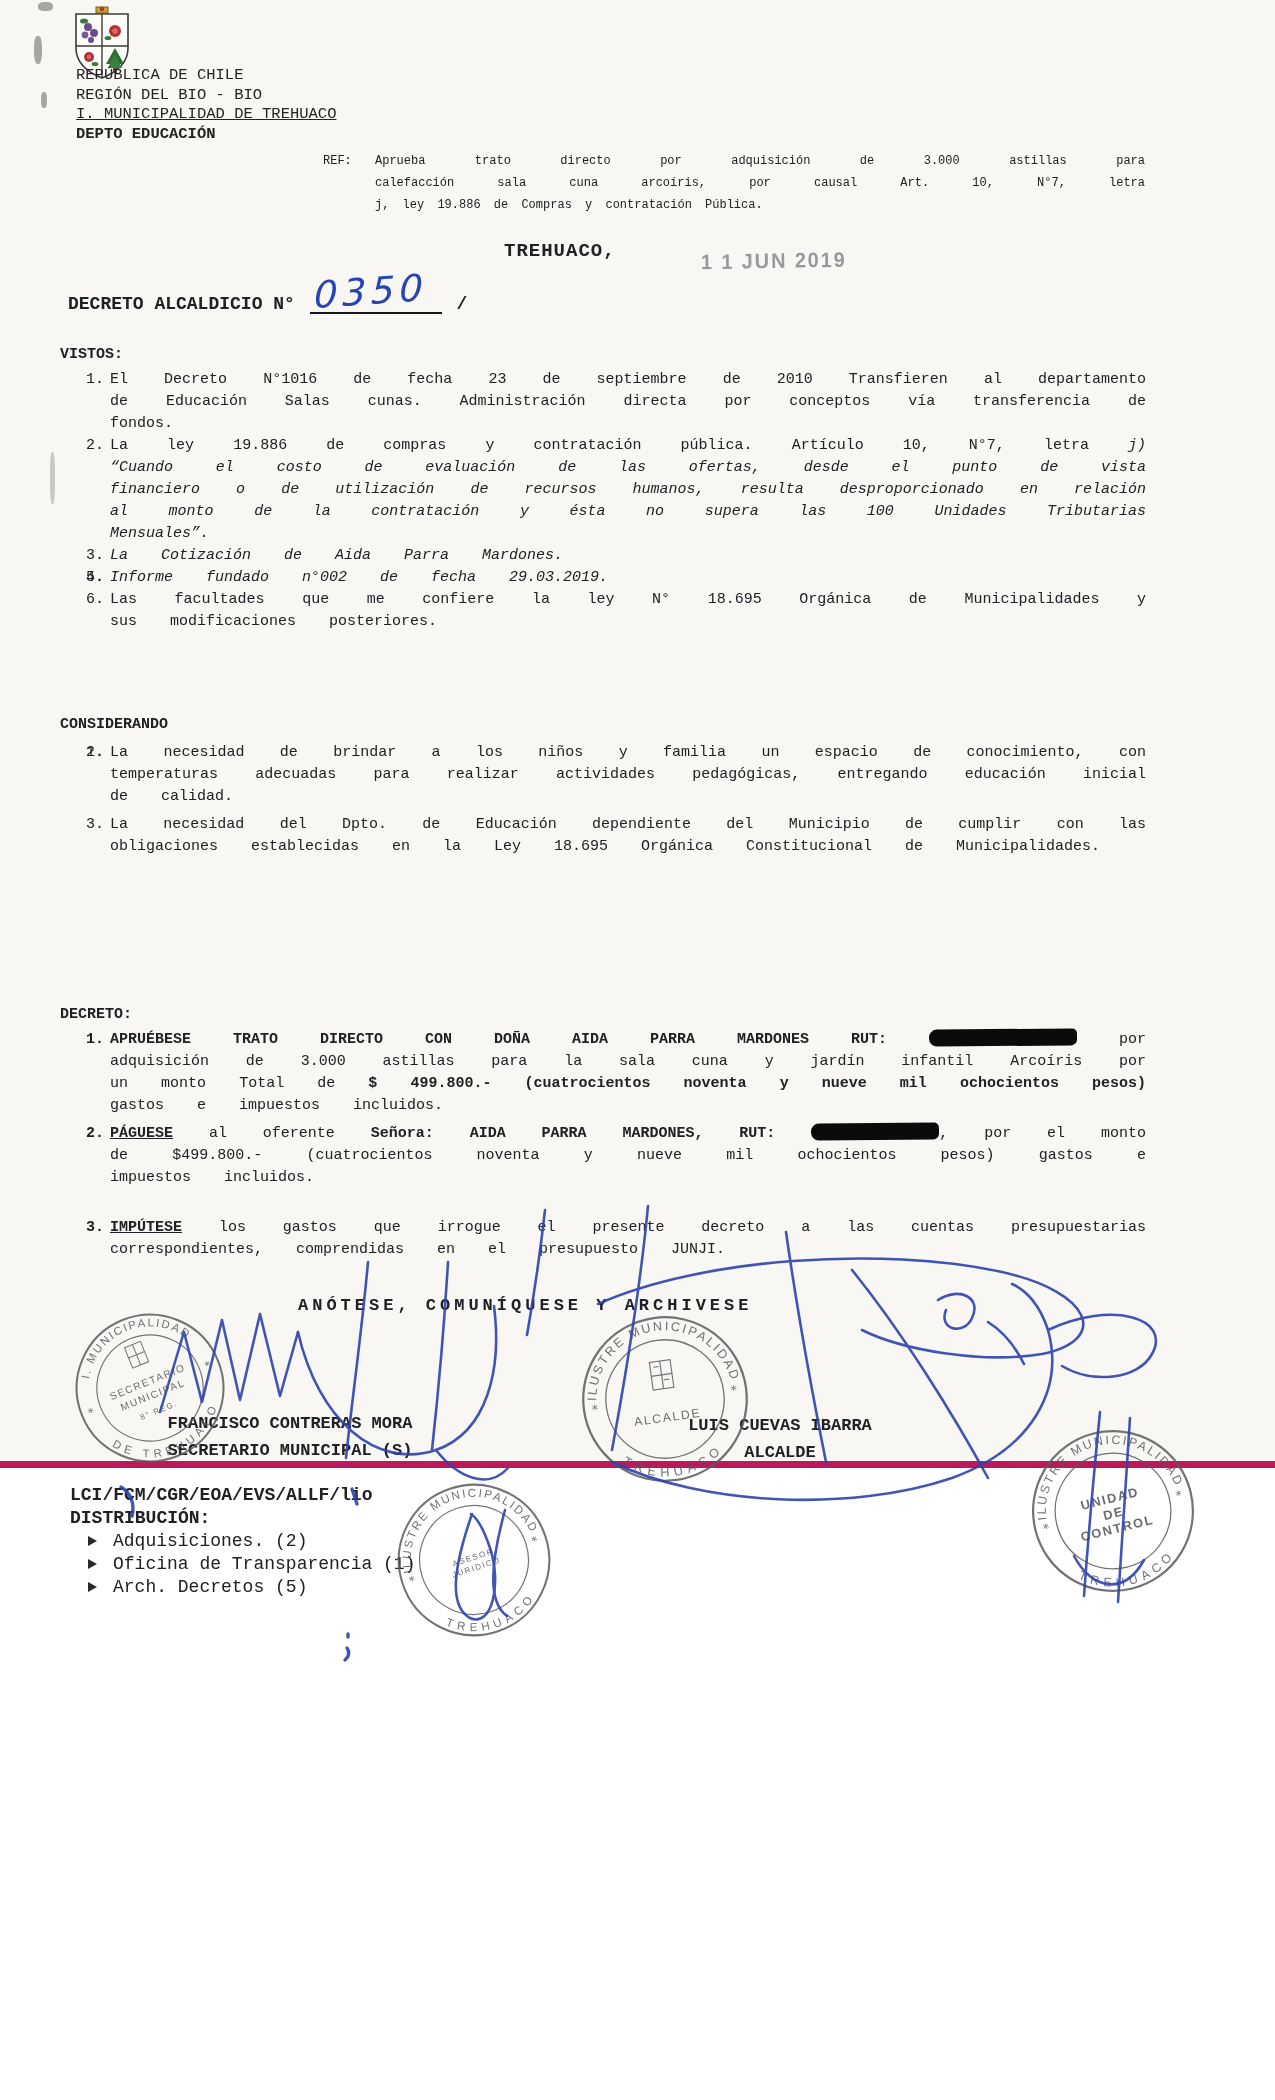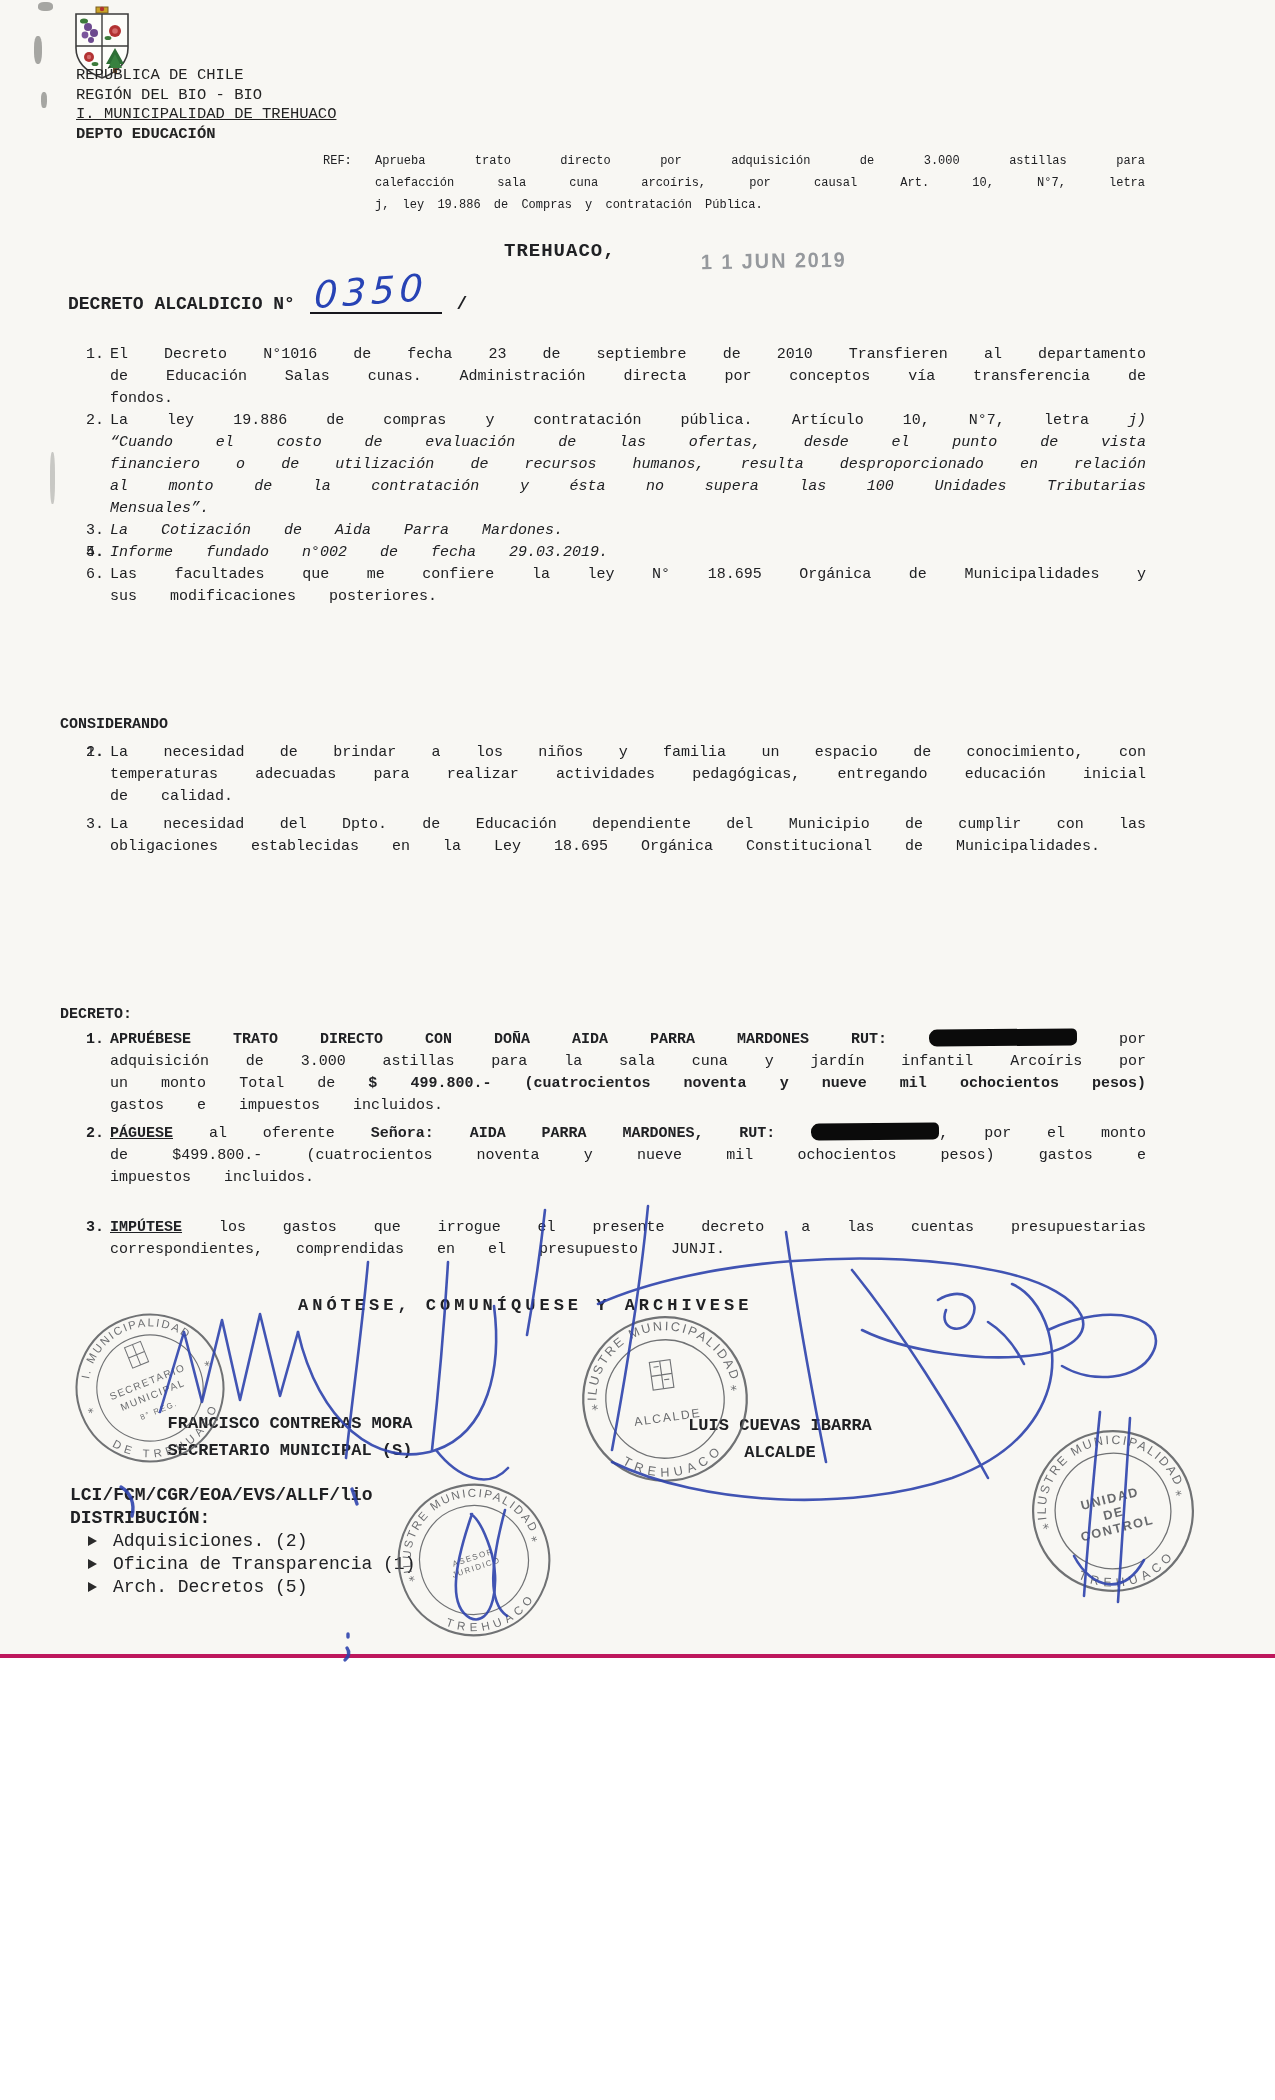--- a/index.html
+++ b/index.html
@@ -1,20 +1,20 @@
 <!DOCTYPE html>
 <html><head>
 <meta charset="utf-8">
 <style>
   *{margin:0;padding:0;box-sizing:border-box}
   html,body{width:1275px;height:2100px;background:#ffffff;position:relative;
     font-family:"Liberation Mono",monospace;color:#202124;overflow:hidden}
   
-  .scan{position:absolute;left:0;top:0;width:1275px;height:1658px;background:#f8f7f3;
-    border-bottom:4px solid #be185d}
+  .scan{position:absolute;left:0;top:0;width:1275px;height:1468px;background:#f8f7f3;
+    border-bottom:7px solid #be185d}
   .speck{position:absolute;background:#6f6f6c;border-radius:40%;opacity:.6}
   
   .crest{position:absolute;left:70px;top:6px;width:64px;height:78px;z-index:2}
   .hdr{position:absolute;left:76px;top:66px;font-size:15.5px;line-height:19.5px;z-index:2;color:#232323}
   .hdr .l3{text-decoration:underline}
   .hdr .l4{font-weight:bold}
   
   .ref{position:absolute;left:323px;top:150px;width:822px;font-size:12px;line-height:22px;
     padding-left:52px;z-index:2}
   .ref .lbl{position:absolute;left:0;top:0}
@@ -124,20 +124,21 @@
 
   <div class="decree">
     <span>DECRETO ALCALDICIO N°</span>
     <span class="uline">
       <span class="hand">0350</span>
     </span>
     <span>/</span>
   </div>
 
   <div class="section" id="sec-vistos" data-section="vistos">
+    <h3>VISTOS:</h3>
     <ol>
         <li><span class="num">1.</span><span class="">El Decreto N°1016 de fecha 23 de septiembre de 2010 Transfieren al departamento de Educación Salas cunas. Administración directa por conceptos vía transferencia de fondos.</span></li>
         <li><span class="num">2.</span><span class="">La ley 19.886 de compras y contratación pública. Artículo 10, N°7, letra </span><span class="i">j) “Cuando el costo de evaluación de las ofertas, desde el punto de vista financiero o de utilización de recursos humanos, resulta desproporcionado en relación al monto de la contratación y ésta no supera las 100 Unidades Tributarias Mensuales”.</span></li>
         <li><span class="num">3.</span><span class="i">La Cotización de Aida Parra Mardones.</span></li>
         <li><span class="num">4.</span></li>
         <li><span class="num">5.</span><span class="i">Informe fundado n°002 de fecha 29.03.2019.</span></li>
         <li><span class="num">6.</span><span class="">Las facultades que me confiere la ley N° 18.695 Orgánica de Municipalidades y sus modificaciones posteriores.</span></li>
       </ol>
   </div>
   <div class="section" id="sec-considerando" data-section="considerando">

